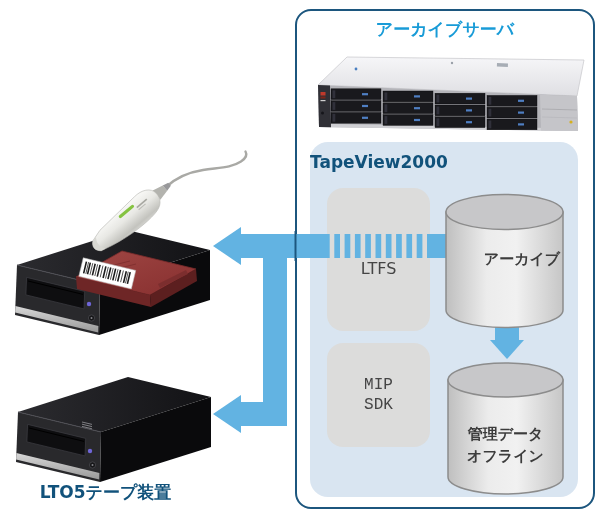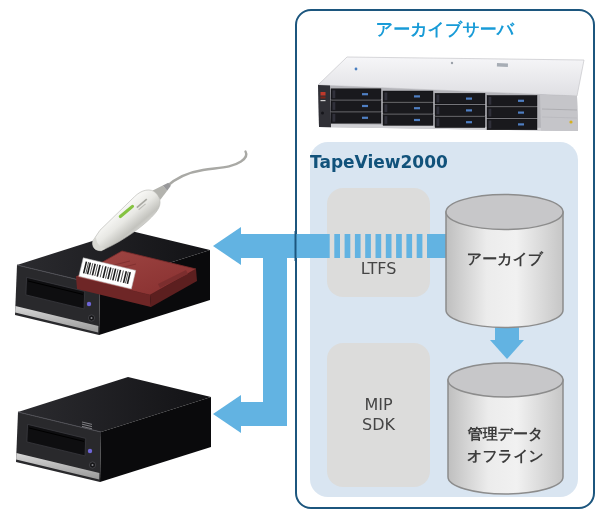--- a/index.html
+++ b/index.html
@@ -21,28 +21,28 @@
     background:#D9E5F1;border-radius:18px;z-index:2;
   }
   .tv-title{
     position:absolute;left:310px;top:152px;width:268px;text-align:left;
     color:#11527B;font-weight:bold;font-size:17px;z-index:3;
   }
   .module-box{
     position:absolute;left:327px;width:103px;background:#DCDCDB;border-radius:16px;z-index:3;
     color:#454545;font-size:16px;text-align:center;
   }
-  .box-ltfs{top:188px;height:109px;}
+  .box-ltfs{top:188px;height:143px;}
   .box-ltfs .module-label{position:absolute;left:0;right:0;top:71px;}
-  .box-mip{top:343px;height:144px;display:flex;flex-direction:column;align-items:center;justify-content:center;line-height:20px;}
+  .box-mip{top:343px;height:104px;display:flex;flex-direction:column;align-items:center;justify-content:center;line-height:20px;font-family:Liberation Mono, monospace;}
   .cyl-label{
     position:absolute;text-align:center;font-weight:bold;font-size:15px;color:#3C3C3C;
     line-height:22px;z-index:6;
   }
-  .cyl-label-archive{left:446px;top:248px;width:118px;}
+  .cyl-label-archive{left:446px;top:248px;width:118px;padding-left:17px;}
   .cyl-label-offline{left:447px;top:423px;width:117px;}
   .lto-label{
     position:absolute;left:28px;top:481px;width:155px;text-align:center;
     color:#11527B;font-weight:bold;font-size:17px;z-index:6;
   }
   svg{display:block;}
 </style>
 </head>
 <body>
 
@@ -260,14 +260,15 @@
         <path d="M90,-3.5 L96,-2 L96,2 L90,3.5 Z" fill="#98989a"></path>
         <path d="M1,-6 C-4,-2 -4,3 1,7 L13,10 C34,14.5 54,15 66,13 C76,11.5 80.5,6 80,-2 C79.5,-9.5 71,-14 61,-13 L13,-9.5 Z" fill="url(#gScan)" stroke="#b9b9b4" stroke-width="0.6"></path>
         <path d="M1,-6 C-4,-2 -4,3 1,7 L6,8.2 C2,3 2,-2 6,-7.2 Z" fill="#d8d8d3"></path>
         <rect x="36" y="-8.5" width="19" height="3.2" rx="1.6" fill="#85C341"></rect>
         <rect x="56" y="-4" width="13" height="1.6" fill="#a7a7a1"></rect>
         <rect x="56" y="-1" width="9" height="1.2" fill="#bdbdb7"></rect>
       </g>
     </g>
   </svg>
 
+  <div class="lto-label">LTO5テープ装置</div>
 
 </div>
 
 </body></html>

